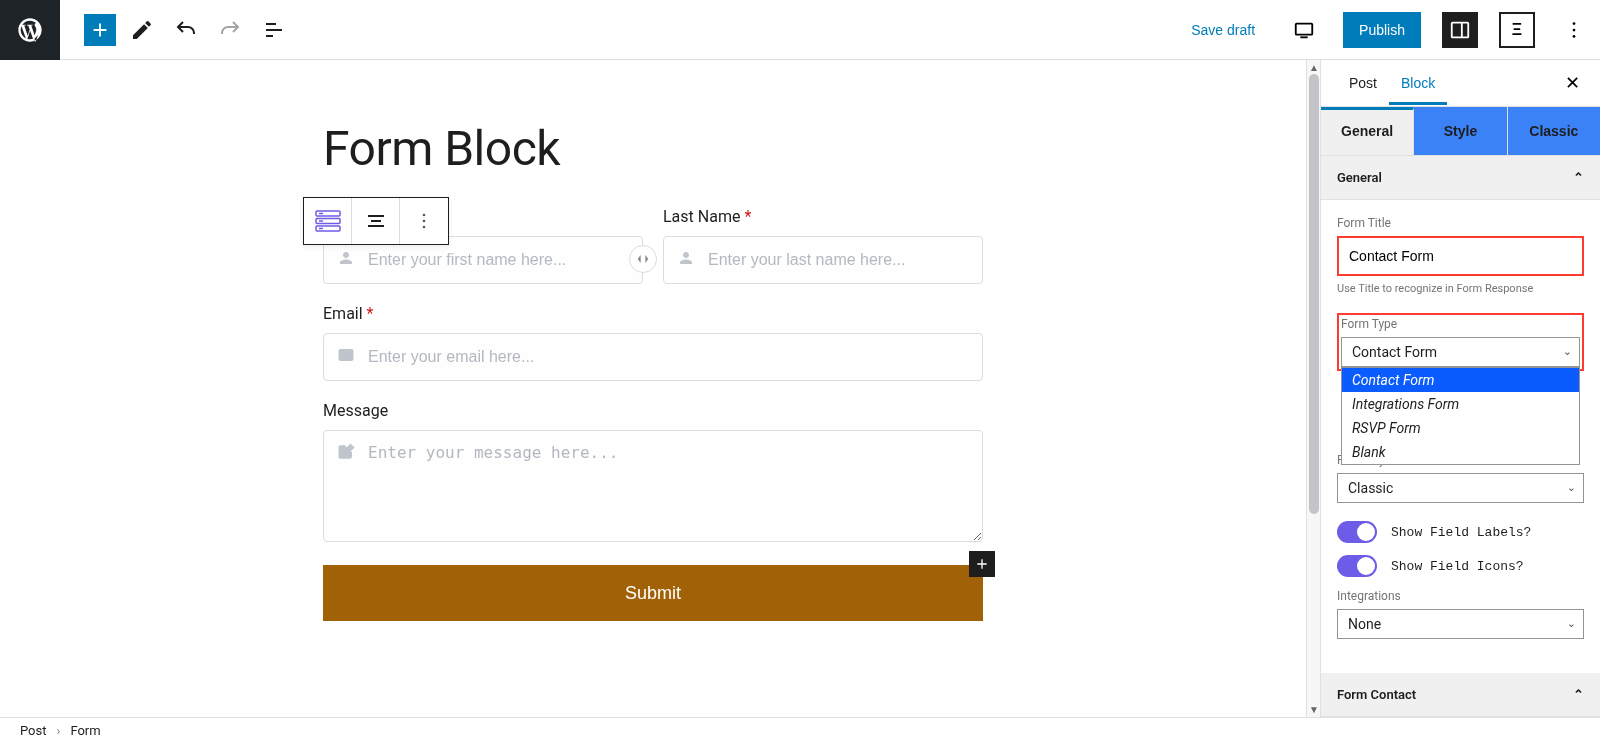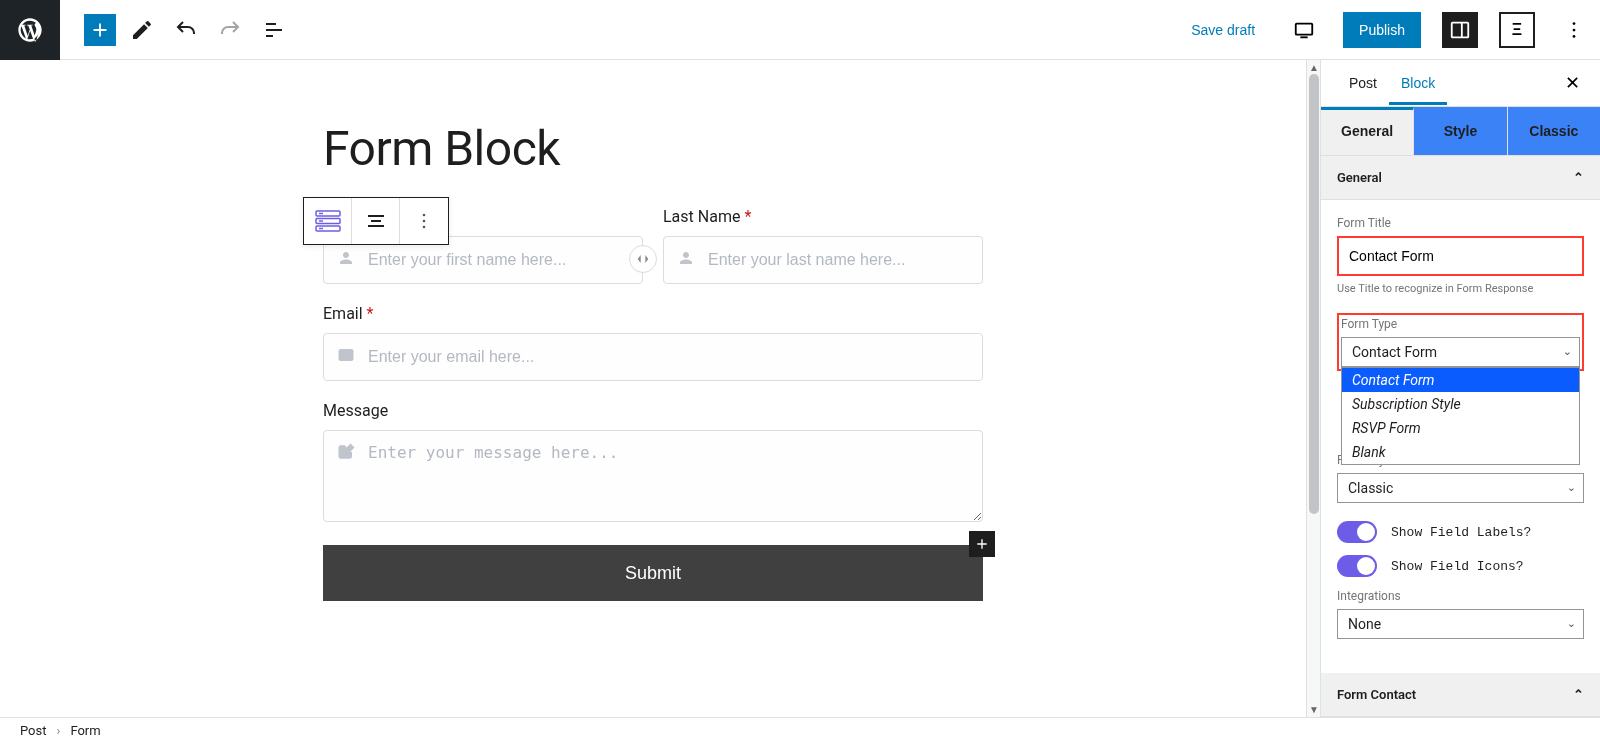--- a/index.html
+++ b/index.html
@@ -33,30 +33,30 @@
   .block-toolbar > div:last-child { border-right: none; }
   .bt-form-icon svg { stroke: #6c5ce7; fill: none; }
   .bt-align svg { stroke: #1e1e1e; }
 
   .form-row { display: flex; gap: 20px; margin-bottom: 20px; }
   .form-col { flex: 1; position: relative; }
   .form-label { display: block; font-size: 16px; color: #1e1e1e; margin-bottom: 10px; }
   .req { color: #cc1818; }
   .form-input { width: 100%; height: 48px; border: 1px solid #dcdcde; border-radius: 4px; padding: 0 14px 0 44px; font-size: 16px; color: #8a8f99; background: #fefefe; }
   .form-input::placeholder { color: #b3b8c1; }
-  .form-textarea { width: 100%; height: 92px; border: 1px solid #dcdcde; border-radius: 4px; padding: 12px 14px 12px 44px; font-size: 16px; resize: both; background: #fefefe; }
+  .form-textarea { width: 100%; height: 112px; border: 1px solid #dcdcde; border-radius: 4px; padding: 12px 14px 12px 44px; font-size: 16px; resize: both; background: #fefefe; }
   .form-textarea::placeholder { color: #b3b8c1; }
   .input-icon { position: absolute; left: 14px; bottom: 14px; color: #c0c4cc; }
   .input-icon.ta { bottom: auto; top: 42px; }
   .input-icon svg { width: 18px; height: 18px; fill: currentColor; }
 
   .drag-handle { position: absolute; top: 38px; right: -14px; width: 28px; height: 28px; border: 1px solid #dcdcde; border-radius: 50%; background: #fff; display: flex; align-items: center; justify-content: center; color: #757575; z-index: 2; cursor: ew-resize; }
 
   .submit-wrap { position: relative; margin-top: 10px; }
-  .submit-btn { width: 100%; height: 56px; background: #404040; color: #fff; border: none; font-size: 18px; cursor: pointer; }
+  .submit-btn { width: 100%; height: 56px; background: #a16207; color: #fff; border: none; font-size: 18px; cursor: pointer; }
   .add-field-btn { position: absolute; top: -14px; right: -12px; width: 26px; height: 26px; background: #1e1e1e; color: #fff; display: flex; align-items: center; justify-content: center; cursor: pointer; }
 
   
   .scroll-col { width: 14px; background: #f6f7f7; position: relative; border-left: 1px solid #e0e0e0; }
   .scroll-up, .scroll-down { position: absolute; left: 2px; font-size: 10px; color: #666; }
   .scroll-up { top: 2px; }
   .scroll-down { bottom: 2px; }
   .scroll-thumb { position: absolute; left: 2px; top: 14px; width: 10px; height: 440px; background: #c3c4c7; border-radius: 5px; }
 
   
@@ -281,21 +281,21 @@
           <div class="sb-help">Use Title to recognize in Form Response</div>
         </div>
 
         <div class="sb-group highlight-red" style="padding:2px;">
           <label class="sb-field-label">Form Type</label>
           <div class="sb-select-wrap">
             <div class="sb-select" style="line-height:28px;"><span>Contact Form</span></div>
             <span class="sb-chevron">⌄</span>
             <div class="sb-dropdown">
               <div class="sb-option sel">Contact Form</div>
-              <div class="sb-option">Subscription Style</div>
+              <div class="sb-option">Integrations Form</div>
               <div class="sb-option">RSVP Form</div>
               <div class="sb-option">Blank</div>
             </div>
           </div>
         </div>
 
         <div class="sb-group" style="margin-top:82px;">
           <label class="sb-field-label">Form Styles</label>
           <div class="sb-select-wrap">
             <div class="sb-select" style="line-height:28px;"><span>Classic</span></div>

